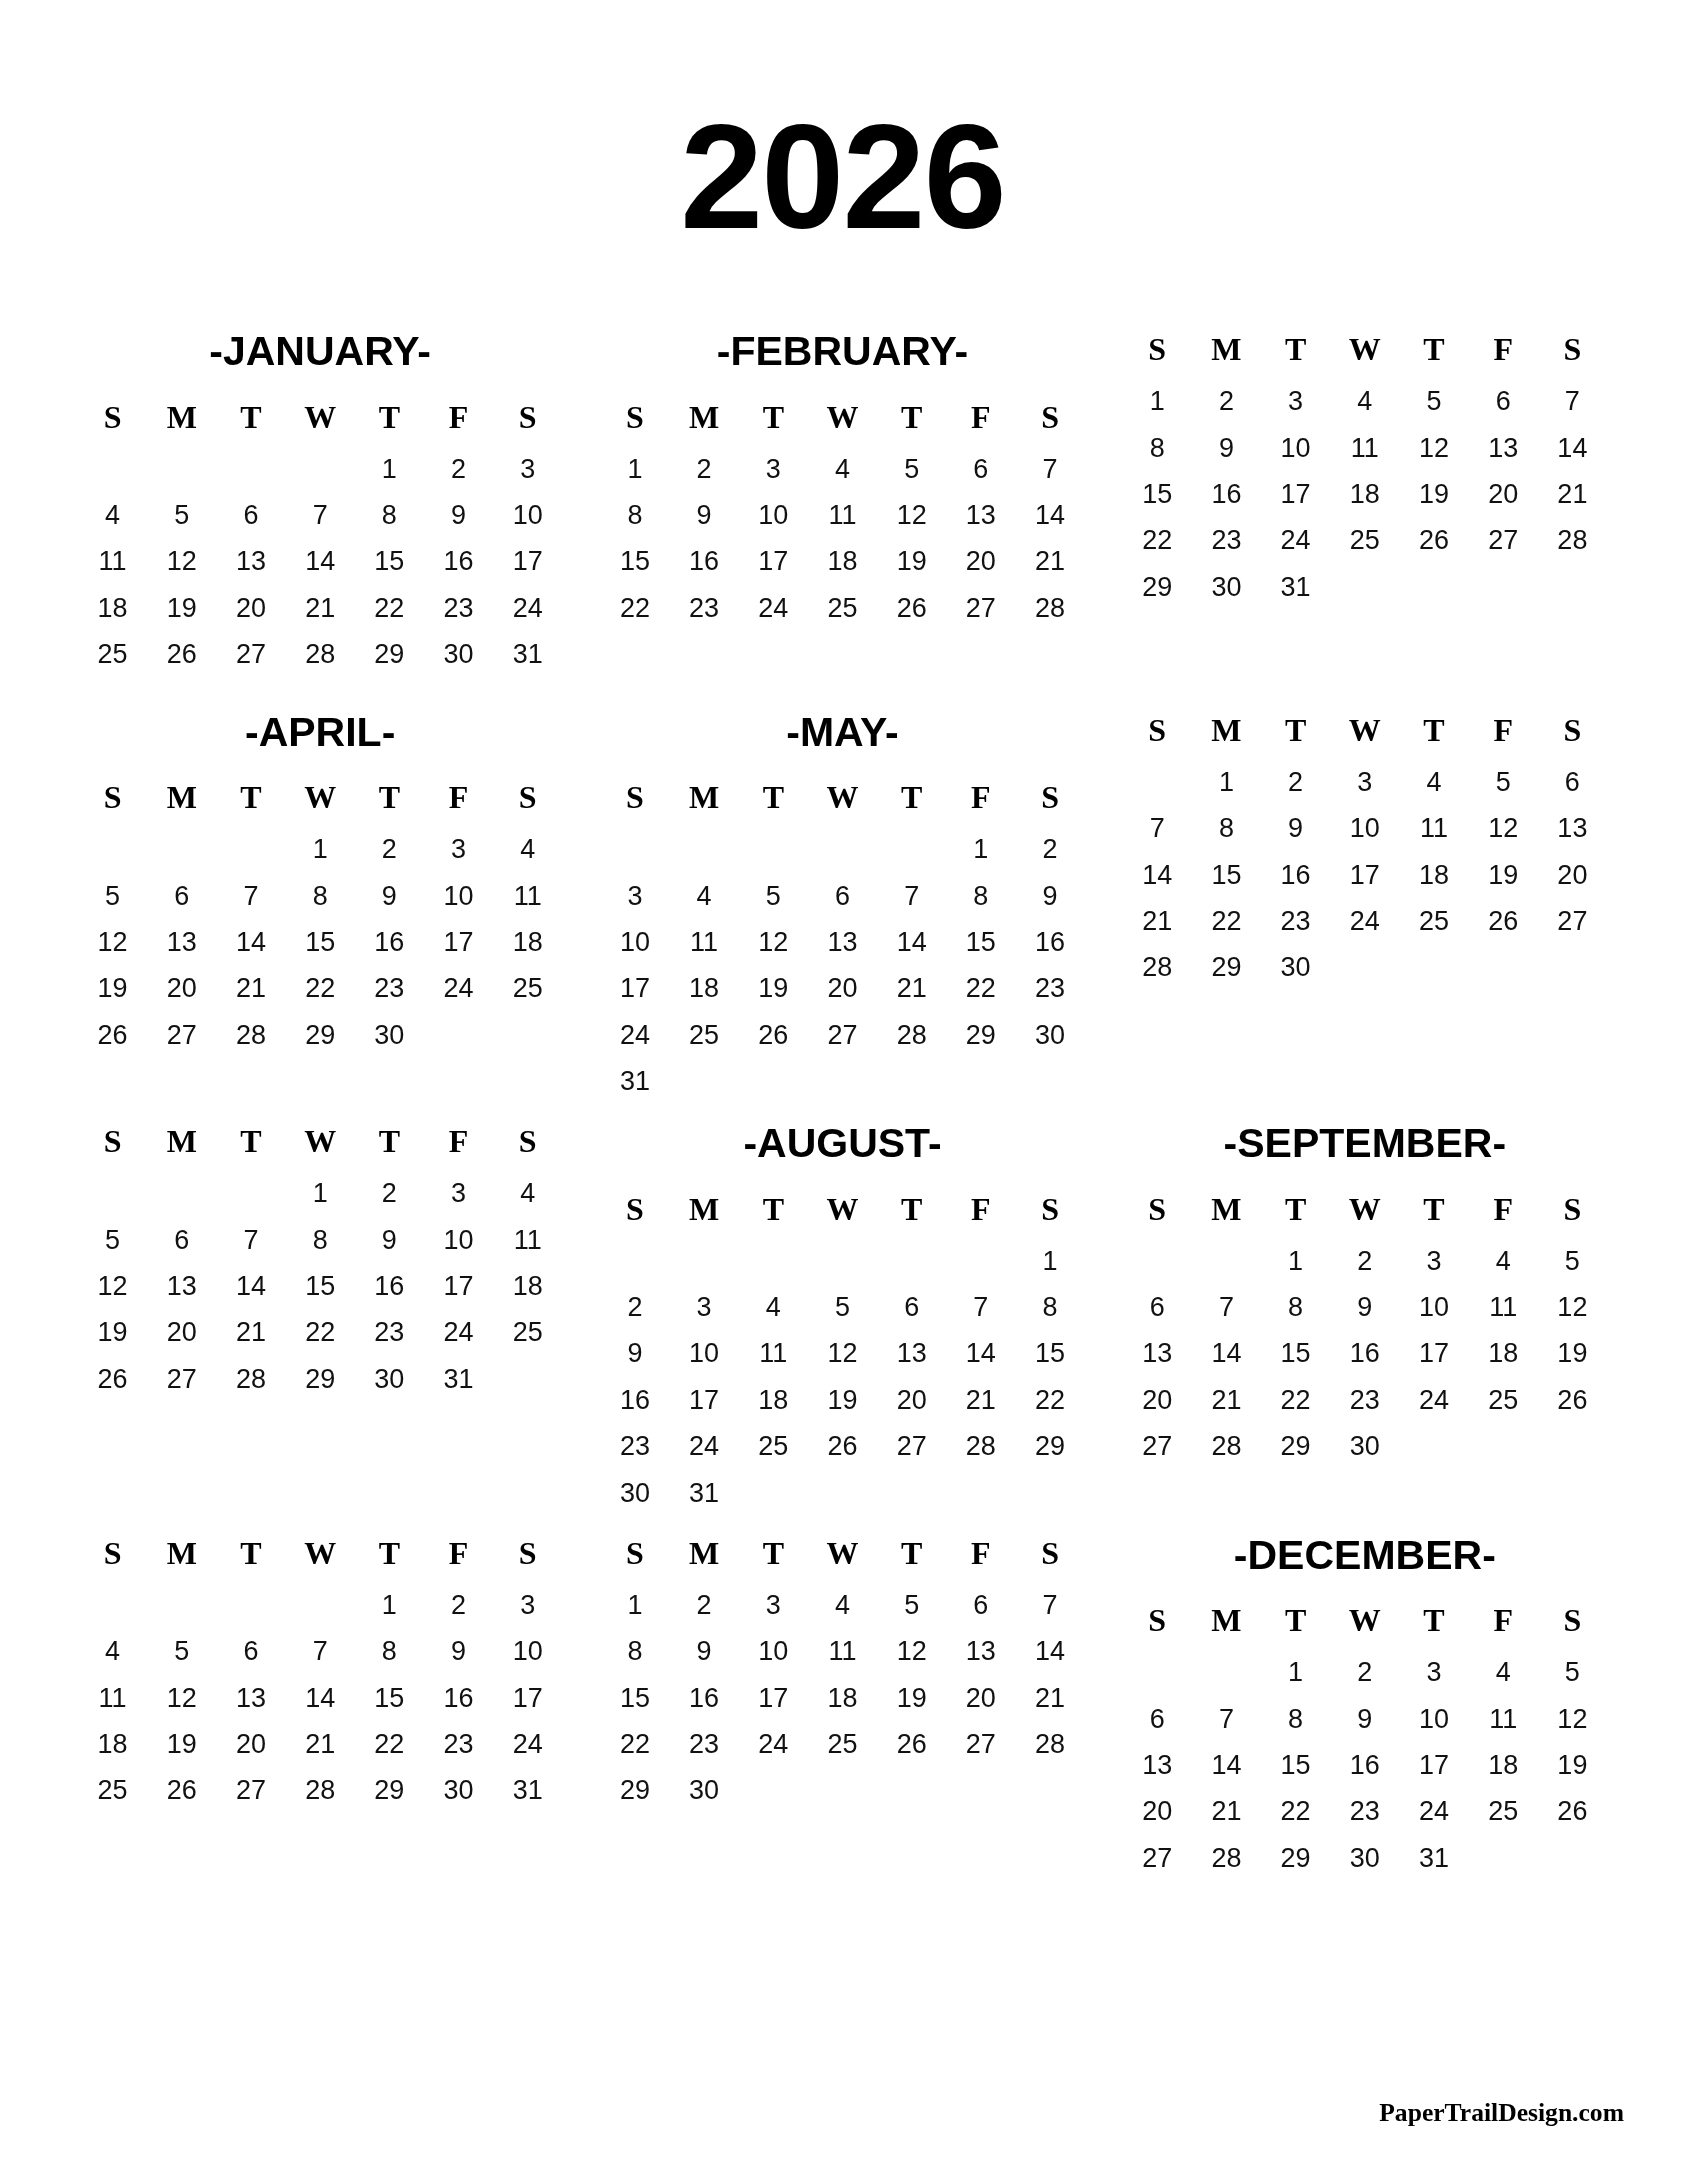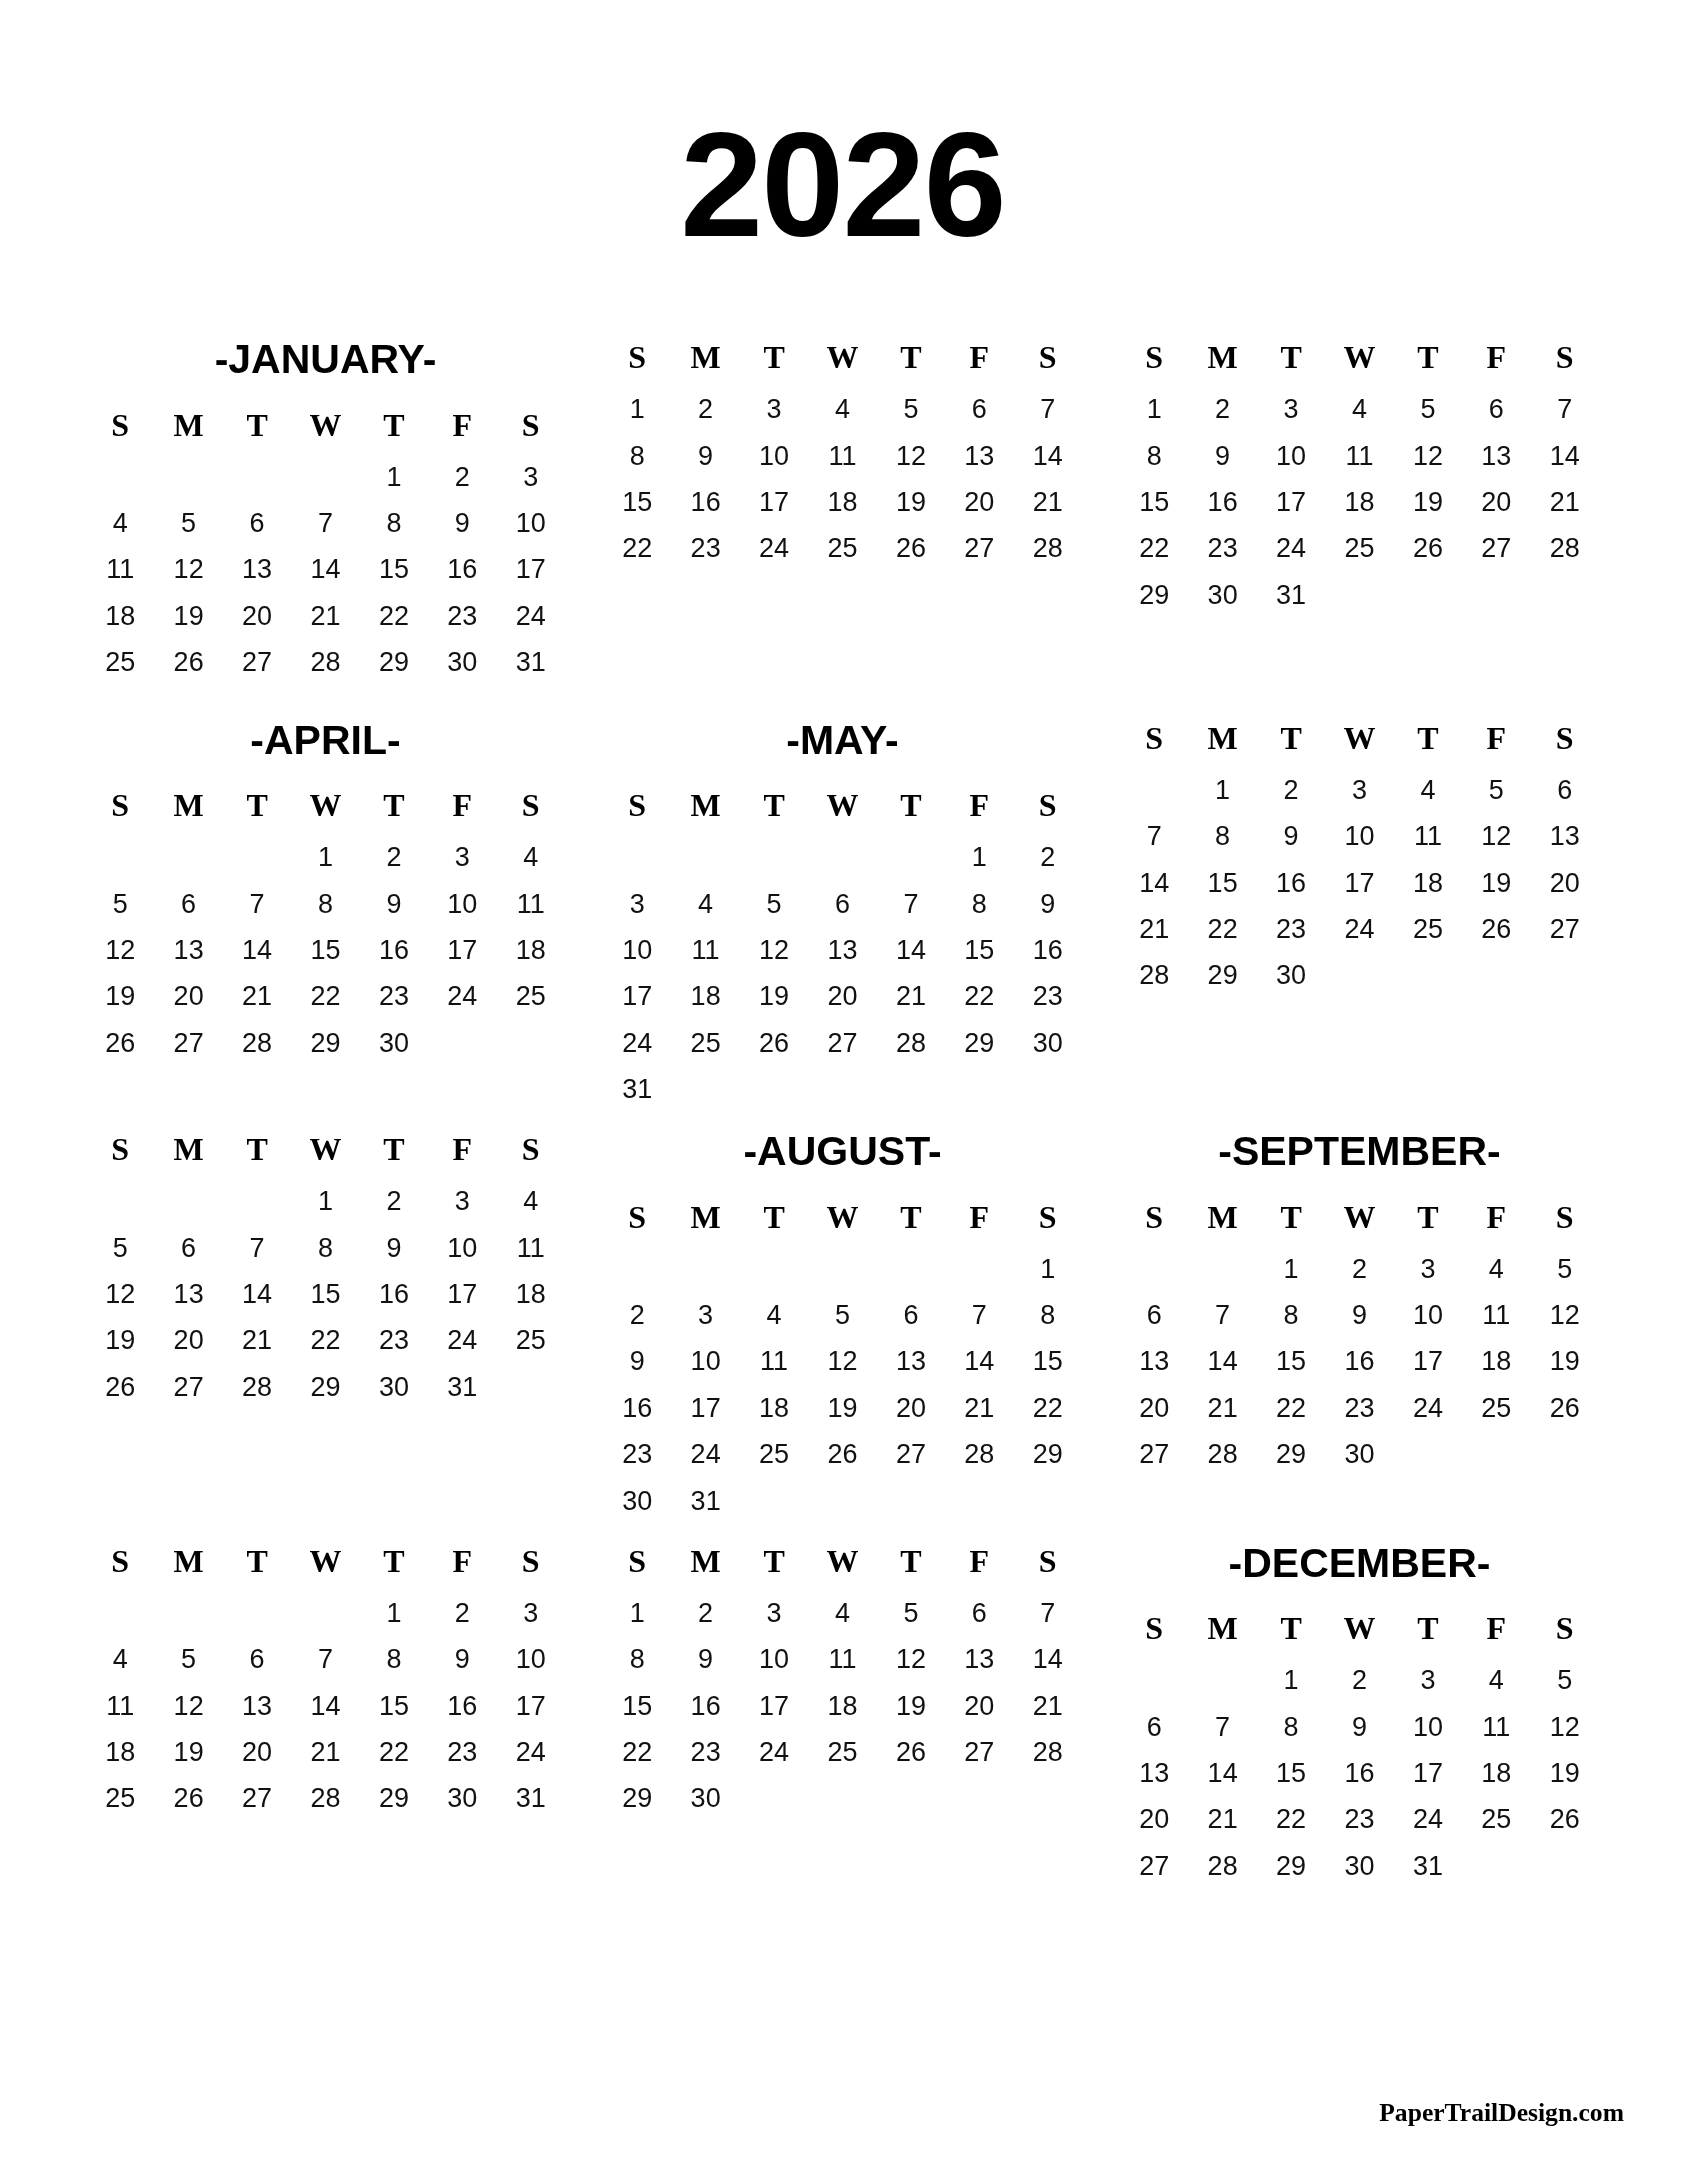--- a/index.html
+++ b/index.html
@@ -13,21 +13,21 @@
     font-family: "Liberation Serif", serif;
     color: #000000;
     position: relative;
     overflow: hidden;
   }
 
   .page {
     width: 1685px;
     height: 2181px;
     box-sizing: border-box;
-    padding: 16px;
+    padding: 8px;
     position: relative;
   }
 
   .year-title {
     text-align: center;
     font-family: "Liberation Sans", sans-serif;
     font-weight: bold;
     font-size: 149px;
     letter-spacing: -1.7px;
     line-height: 1;
@@ -168,20 +168,21 @@
               <td></td>
               <td></td>
               <td></td>
               <td></td>
               <td></td>
             </tr>
           </tbody>
         </table>
       </div>
       <div class="month">
+        <div class="month-name">-FEBRUARY-</div>
         <table class="cal">
           <thead>
             <tr>
               <th>S</th>
               <th>M</th>
               <th>T</th>
               <th>W</th>
               <th>T</th>
               <th>F</th>
               <th>S</th>

